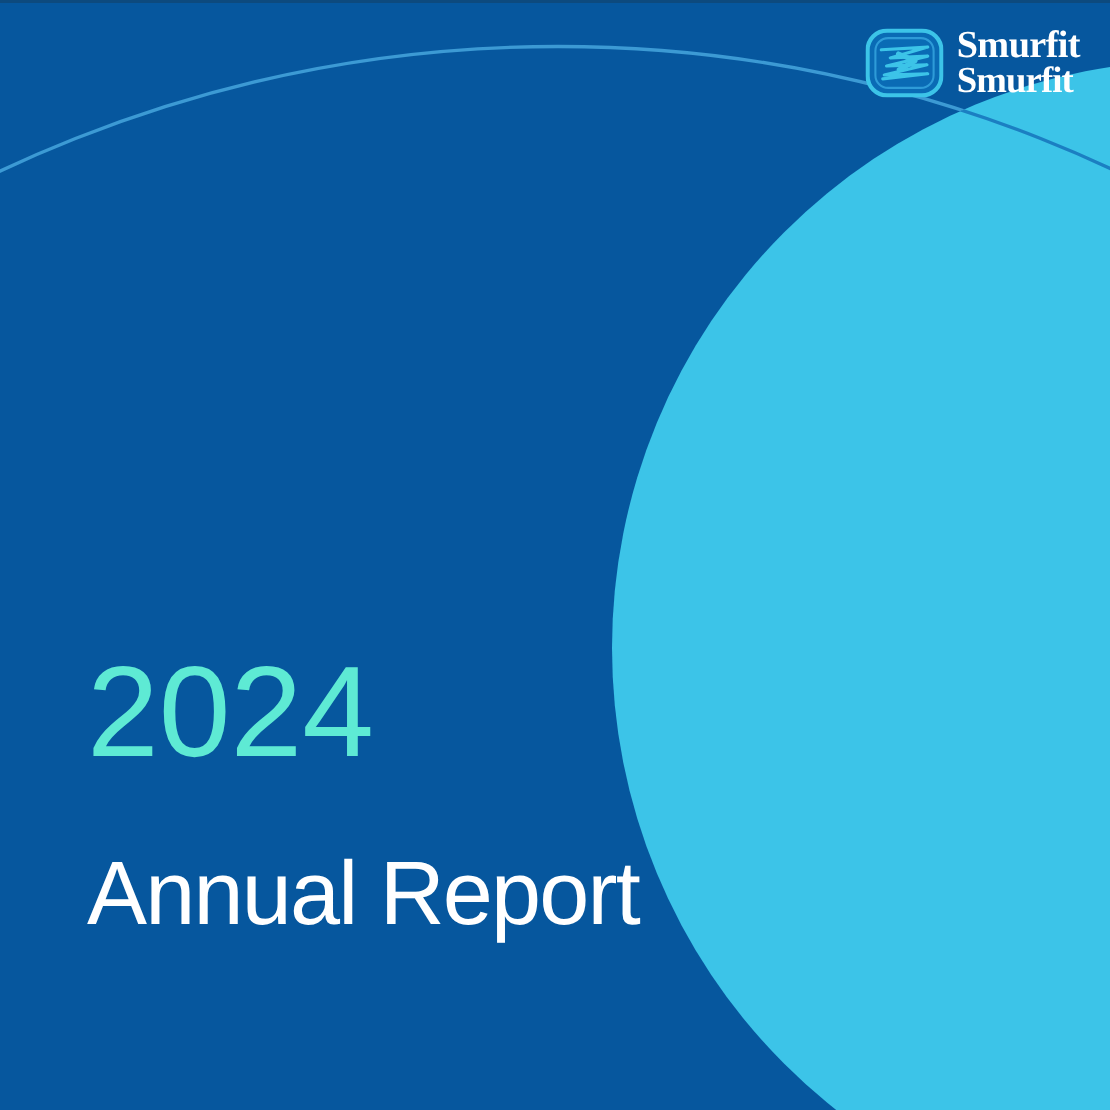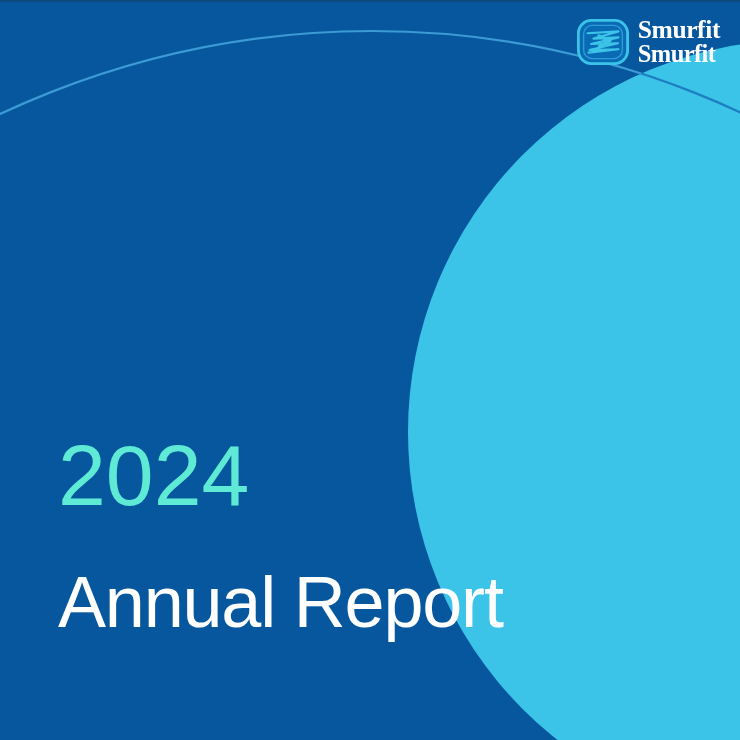--- a/index.html
+++ b/index.html
@@ -68,21 +68,21 @@
     color: #5eead4;
     font-size: 86px;
     font-weight: 300;
     line-height: 1;
     letter-spacing: 0px;
     margin: 0 0 48px 0;
     font-family: "Liberation Sans", "DejaVu Sans", sans-serif;
   }
   .report-title {
     color: #ffffff;
-    font-size: 72px;
+    font-size: 60px;
     font-weight: 300;
     line-height: 1;
     letter-spacing: -1.2px;
     margin: 0;
     white-space: nowrap;
     font-family: "Liberation Sans", "DejaVu Sans", sans-serif;
   }
   .top-edge {
     position: absolute;
     top: 0; left: 0;

